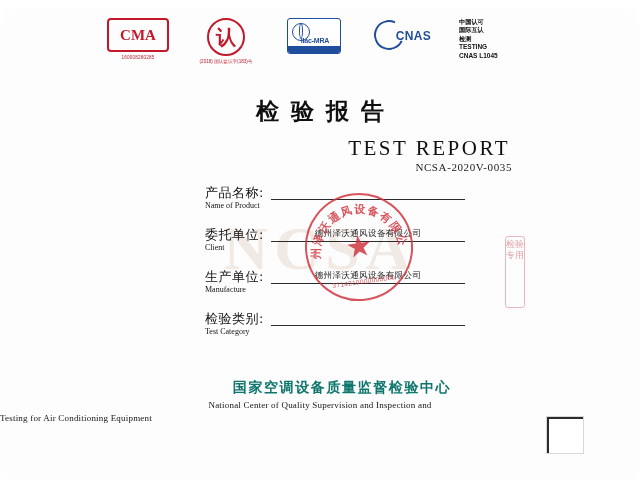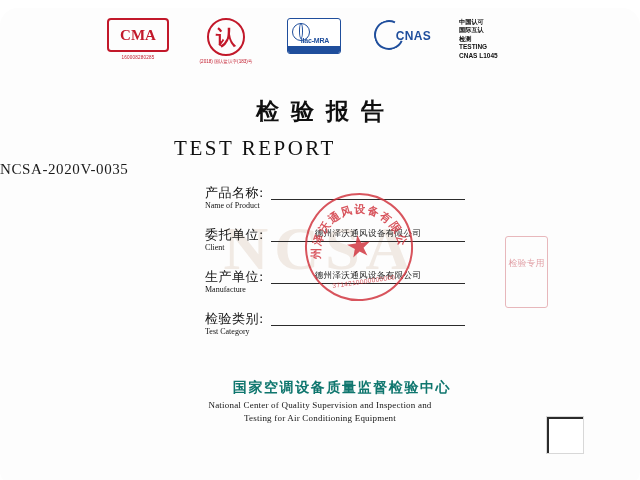--- a/index.html
+++ b/index.html
@@ -182,32 +182,32 @@
     font-family: "DejaVu Sans", sans-serif;
     font-size: 23px;
     letter-spacing: 12px;
     text-indent: 12px;
     font-weight: bold;
     color: #101010;
   }
   #title-en {
     position: absolute;
     top: 128px; left: 0; width: 510px;
-    text-align: center;
+    text-align: right;
     font-family: "Liberation Serif", serif;
     font-size: 21px;
     letter-spacing: 2.5px;
     color: #101010;
   }
   #report-no {
     position: absolute;
     top: 153px; left: 0; width: 512px;
-    text-align: left;
-    font-family: "Liberation Serif", serif;
-    font-size: 15px;
+    text-align: right;
+    font-family: "Liberation Serif", serif;
+    font-size: 11px;
     letter-spacing: 0.6px;
     color: #1b1b1b;
   }
 
   
   #fields {
     position: absolute;
     left: 205px;
     top: 178px;
     width: 260px;
@@ -271,21 +271,20 @@
     left: 0; top: 392px; width: 640px;
     text-align: center;
     font-family: "Liberation Serif", serif;
     font-size: 9px;
     letter-spacing: 0.2px;
     color: #151515;
   }
   #footer-en2 {
     position: absolute;
     left: 0; top: 405px; width: 640px;
-    text-align: center;
     font-family: "Liberation Serif", serif;
     font-size: 9px;
     letter-spacing: 0.2px;
     color: #151515;
   }
 
   
   #seal {
     position: absolute;
     left: 305px;
@@ -342,30 +341,30 @@
     color: #efe7e0;
     opacity: 0.85;
     pointer-events: none;
   }
 
   
   #side-stamp {
     position: absolute;
     left: 505px;
     top: 228px;
-    width: 43px;
+    width: 20px;
     height: 72px;
     border: 1.4px solid #e0a0a6;
     border-radius: 3px;
     color: #d9848c;
-    font-family: Liberation Sans, sans-serif;
+    font-family: Liberation Mono, monospace;
     font-size: 9px;
     line-height: 1.25;
     text-align: center;
-    padding-top: 21px;
+    padding-top: 3px;
     box-sizing: border-box;
     opacity: 0.75;
   }
 
   
   #qr {
     position: absolute;
     right: 56px;
     bottom: 34px;
     width: 36px;

